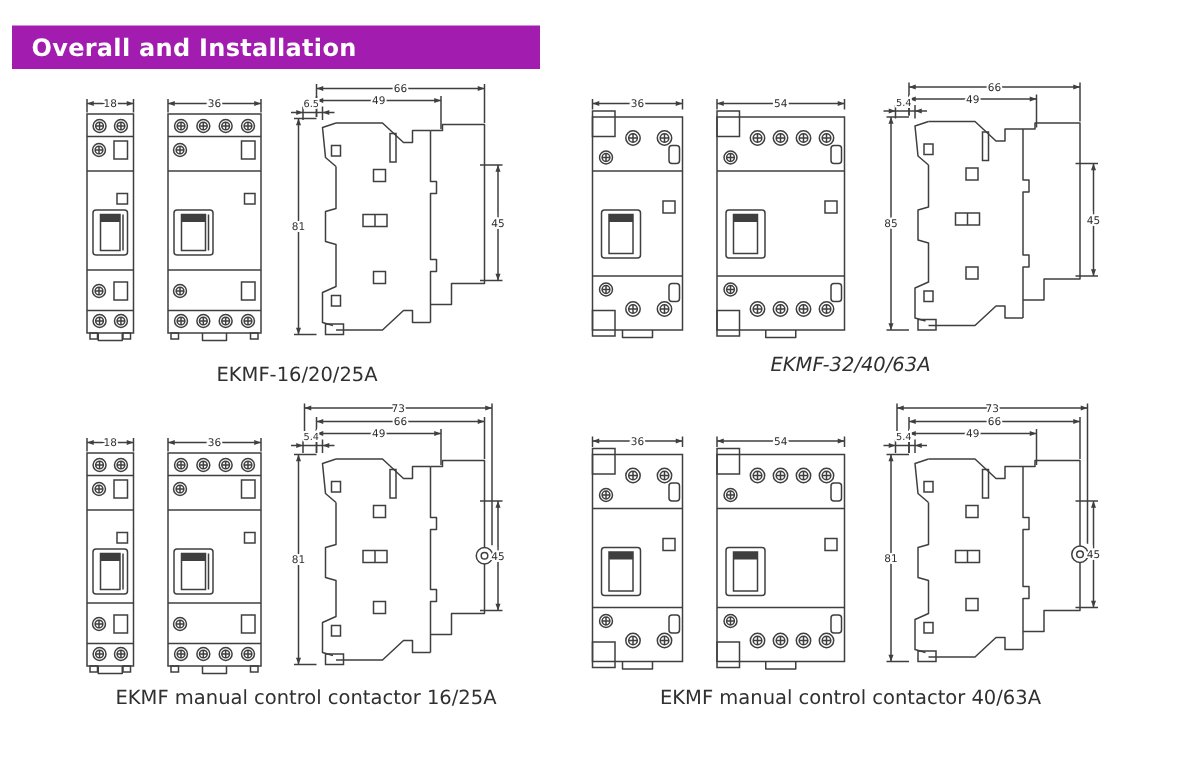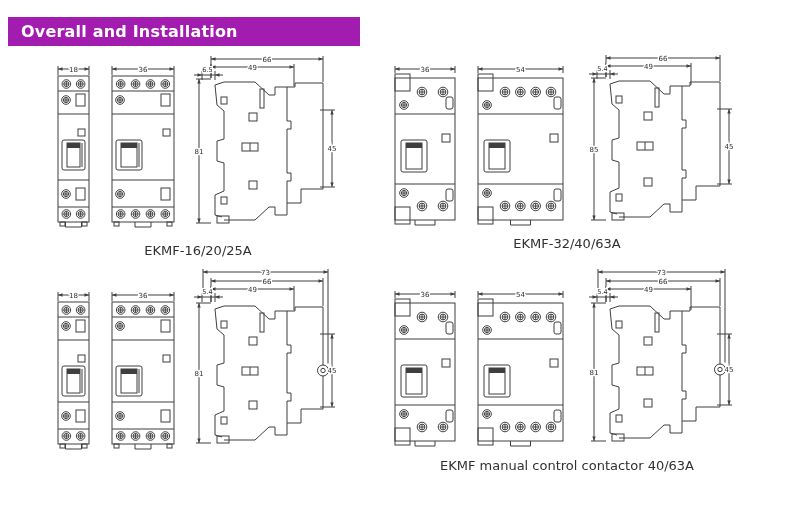--- a/index.html
+++ b/index.html
@@ -5,21 +5,21 @@
   html,body{margin:0;padding:0;background:#fff;}
   #page{position:relative;width:800px;height:505px;background:#fff;overflow:hidden;
         font-family:"DejaVu Sans","Liberation Sans",sans-serif;}
   #banner{position:absolute;left:8px;top:17px;width:352px;height:29px;
           background:#a21caf;color:#fff;font-size:16px;font-weight:bold;
           line-height:29px;padding-left:13px;box-sizing:border-box;
           letter-spacing:0.2px;}
   svg{position:absolute;left:0;top:0;}
   .caption{position:absolute;text-align:center;font-size:13px;color:#303030;}
   #cap1{left:118px;top:220px;width:160px;margin-top:23px;}
-  #cap2{left:467px;top:236px;width:200px;}
+  #cap2{left:467px;top:236px;width:200px;font-style:italic;}
   #cap3{left:24px;top:458px;width:360px;}
   #cap4{left:387px;top:458px;width:360px;}
 </style>
 </head>
 <body>
 
 <div id="page">
   <div id="banner">
     <span>Overall and Installation Dimension(mm)</span>
   </div>
@@ -890,14 +890,15 @@
           <line x1="732" y1="405" x2="717" y2="405" stroke="#3F3F3F" stroke-width="1"></line>
           <polygon points="729,334 727.3,338.5 730.7,338.5" fill="#3F3F3F"></polygon>
           <polygon points="729,405 727.3,400.5 730.7,400.5" fill="#3F3F3F"></polygon>
           <text x="729" y="372.1" text-anchor="middle" font-size="7" fill="#2e2e2e" stroke="#ffffff" stroke-width="2.5" paint-order="stroke" font-family="DejaVu Sans, sans-serif">45</text>
         </g>
       </g>
     </svg>
 
   <div class="caption" id="cap1">EKMF-16/20/25A</div>
   <div class="caption" id="cap2">EKMF-32/40/63A</div>
+  <div class="caption" id="cap3">EKMF manual control contactor 16/25A</div>
   <div class="caption" id="cap4">EKMF manual control contactor 40/63A</div>
 </div>
 
 </body></html>

